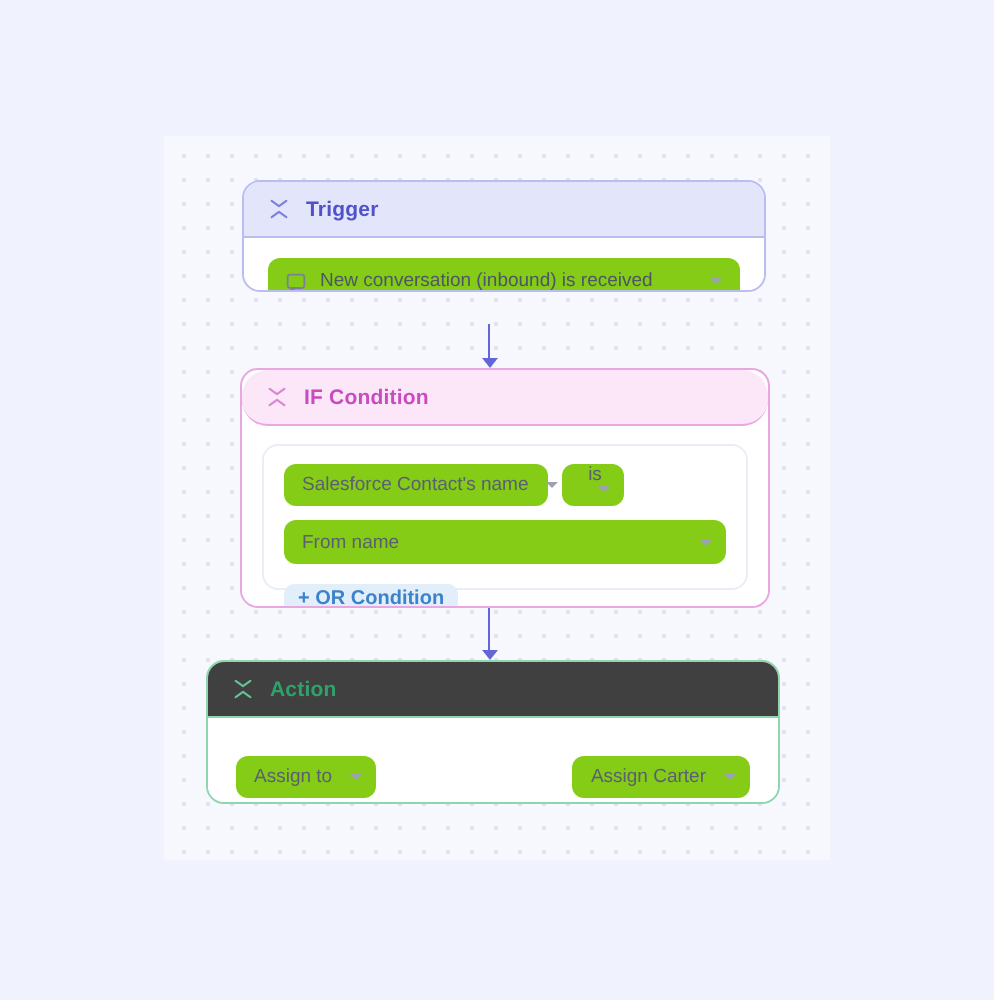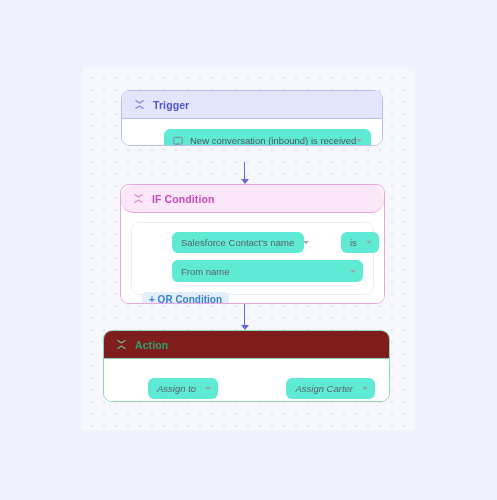--- a/index.html
+++ b/index.html
@@ -107,47 +107,45 @@
 
   
   #action-card {
     left: 21px;
     top: 262px;
     width: 287px;
     height: 72px;
     border: 1px solid #8ed6ae;
   }
   #action-card .card-header {
-    background: #7f1d1d;
+    background: #404040;
     color: #2ea26a;
     border-bottom: 1px solid #8ed6ae;
     padding-left: 12px;
   }
   #action-card .card-body {
     height: 58px;
     display: flex;
     align-items: center;
     justify-content: space-between;
     padding: 12px 14px;
-    font-style: italic;
   }
 
   
   .pill {
-    background: #5eead4;
+    background: #84cc16;
     border-radius: 6px;
     height: 21px;
     display: inline-flex;
     align-items: center;
     padding: 0 7px 0 9px;
     box-sizing: border-box;
     font-size: 9.5px;
     color: #5a6072;
     white-space: nowrap;
-    margin-left: 30px;
   }
   .pill .caret {
     margin-left: 9px;
     flex: 0 0 auto;
   }
   .caret {
     width: 0;
     height: 0;
     border-left: 3px solid transparent;
     border-right: 3px solid transparent;
@@ -173,21 +171,21 @@
     display: block;
   }
 
   .row {
     display: flex;
     align-items: flex-start;
     gap: 7px;
     margin-bottom: 7px;
   }
   #field-pill { max-width: 132px; }
-  #operator-pill { padding: 0 7px 0 9px; }
+  #operator-pill { padding: 0 7px 0 9px; flex-direction: column; }
   #value-pill {
     width: 100%;
     justify-content: flex-start;
     height: 22px;
   }
   #value-pill .caret { margin-left: auto; }
 
   .chip {
     display: inline-flex;
     align-items: center;

